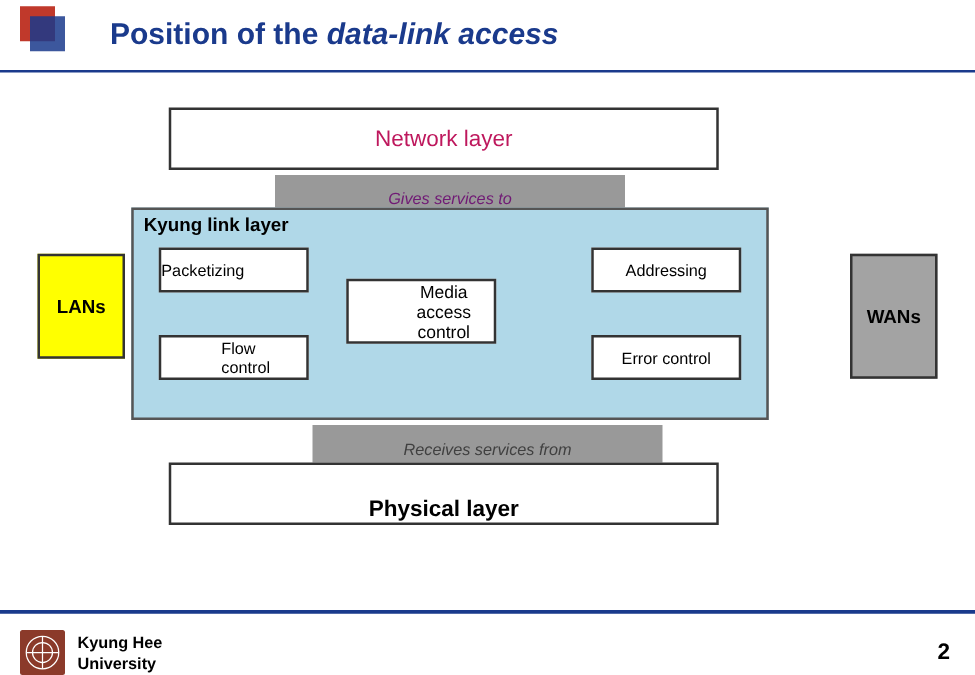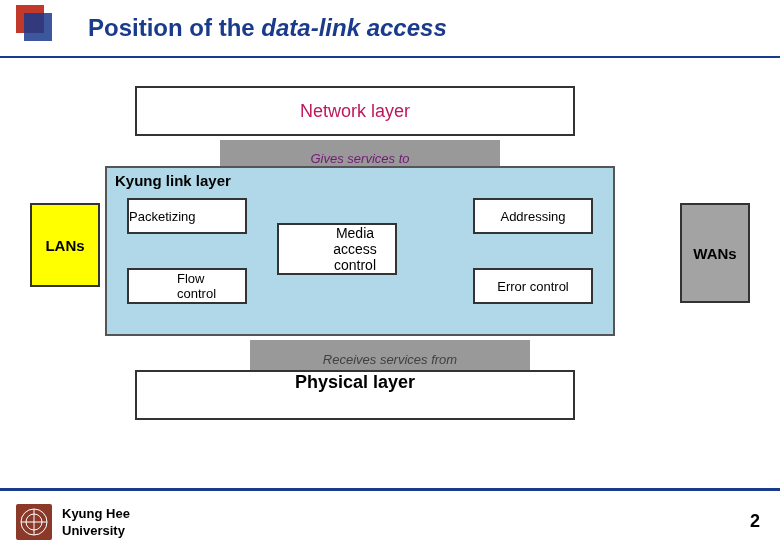--- a/index.html
+++ b/index.html
@@ -232,21 +232,21 @@
     
     .physical-layer {
       position: absolute;
       top: 312px;
       left: 135px;
       width: 440px;
       height: 50px;
       border: 2px solid #333;
       background: #ffffff;
       display: flex;
-      align-items: flex-start;
+      align-items: flex-end;
       justify-content: center;
     }
     .physical-layer-label {
       font-size: 18px;
       font-weight: bold;
       color: #000;
     }
 
     
     .footer {

